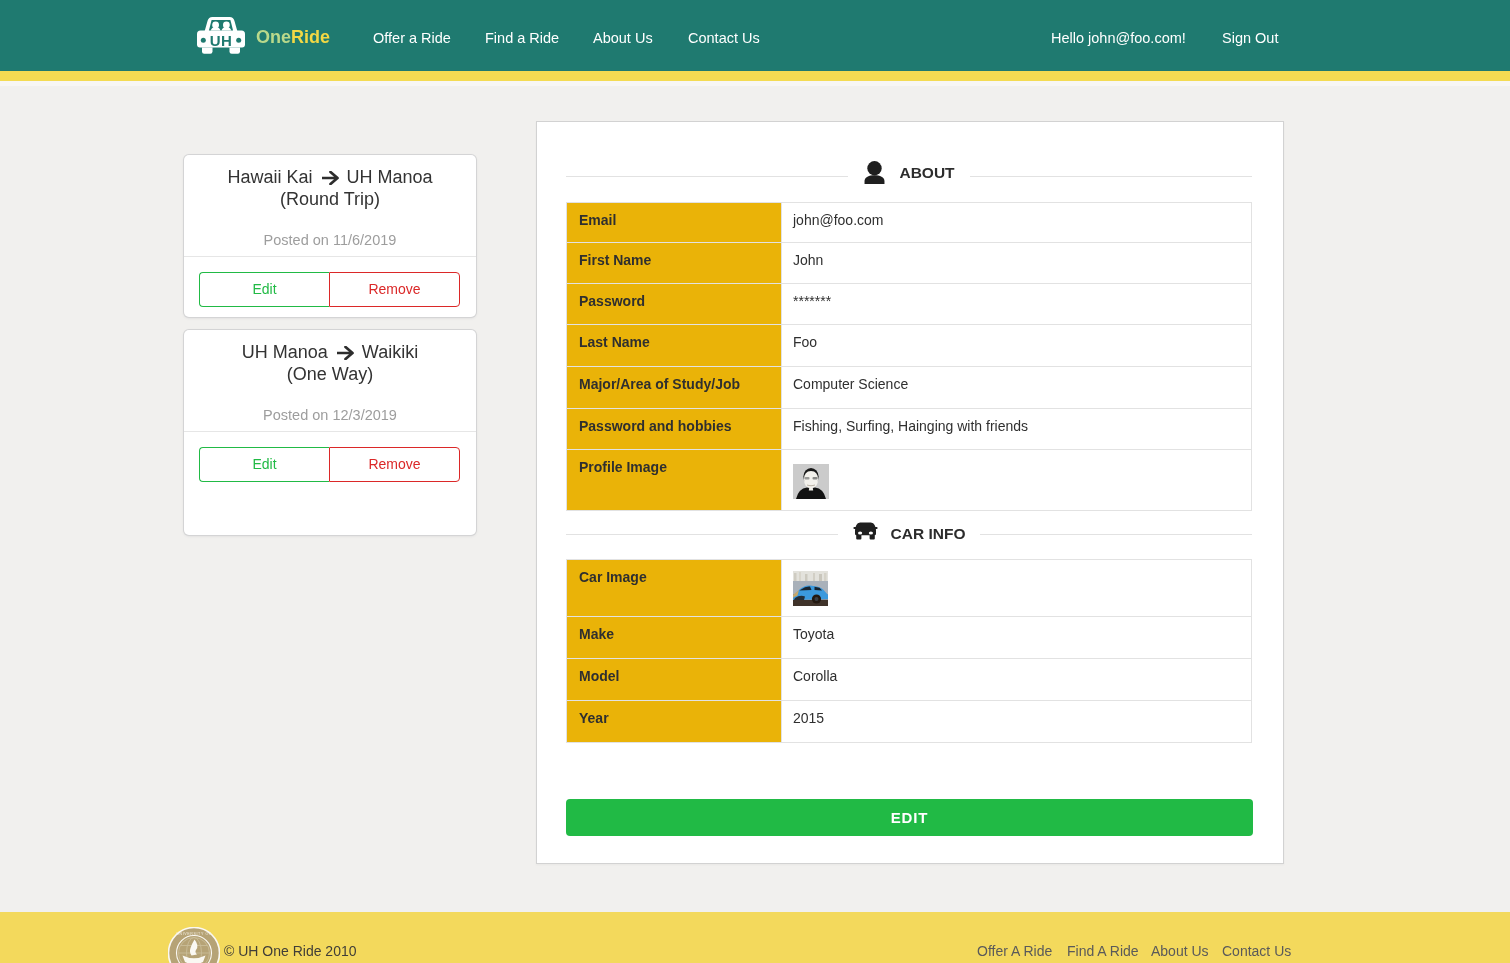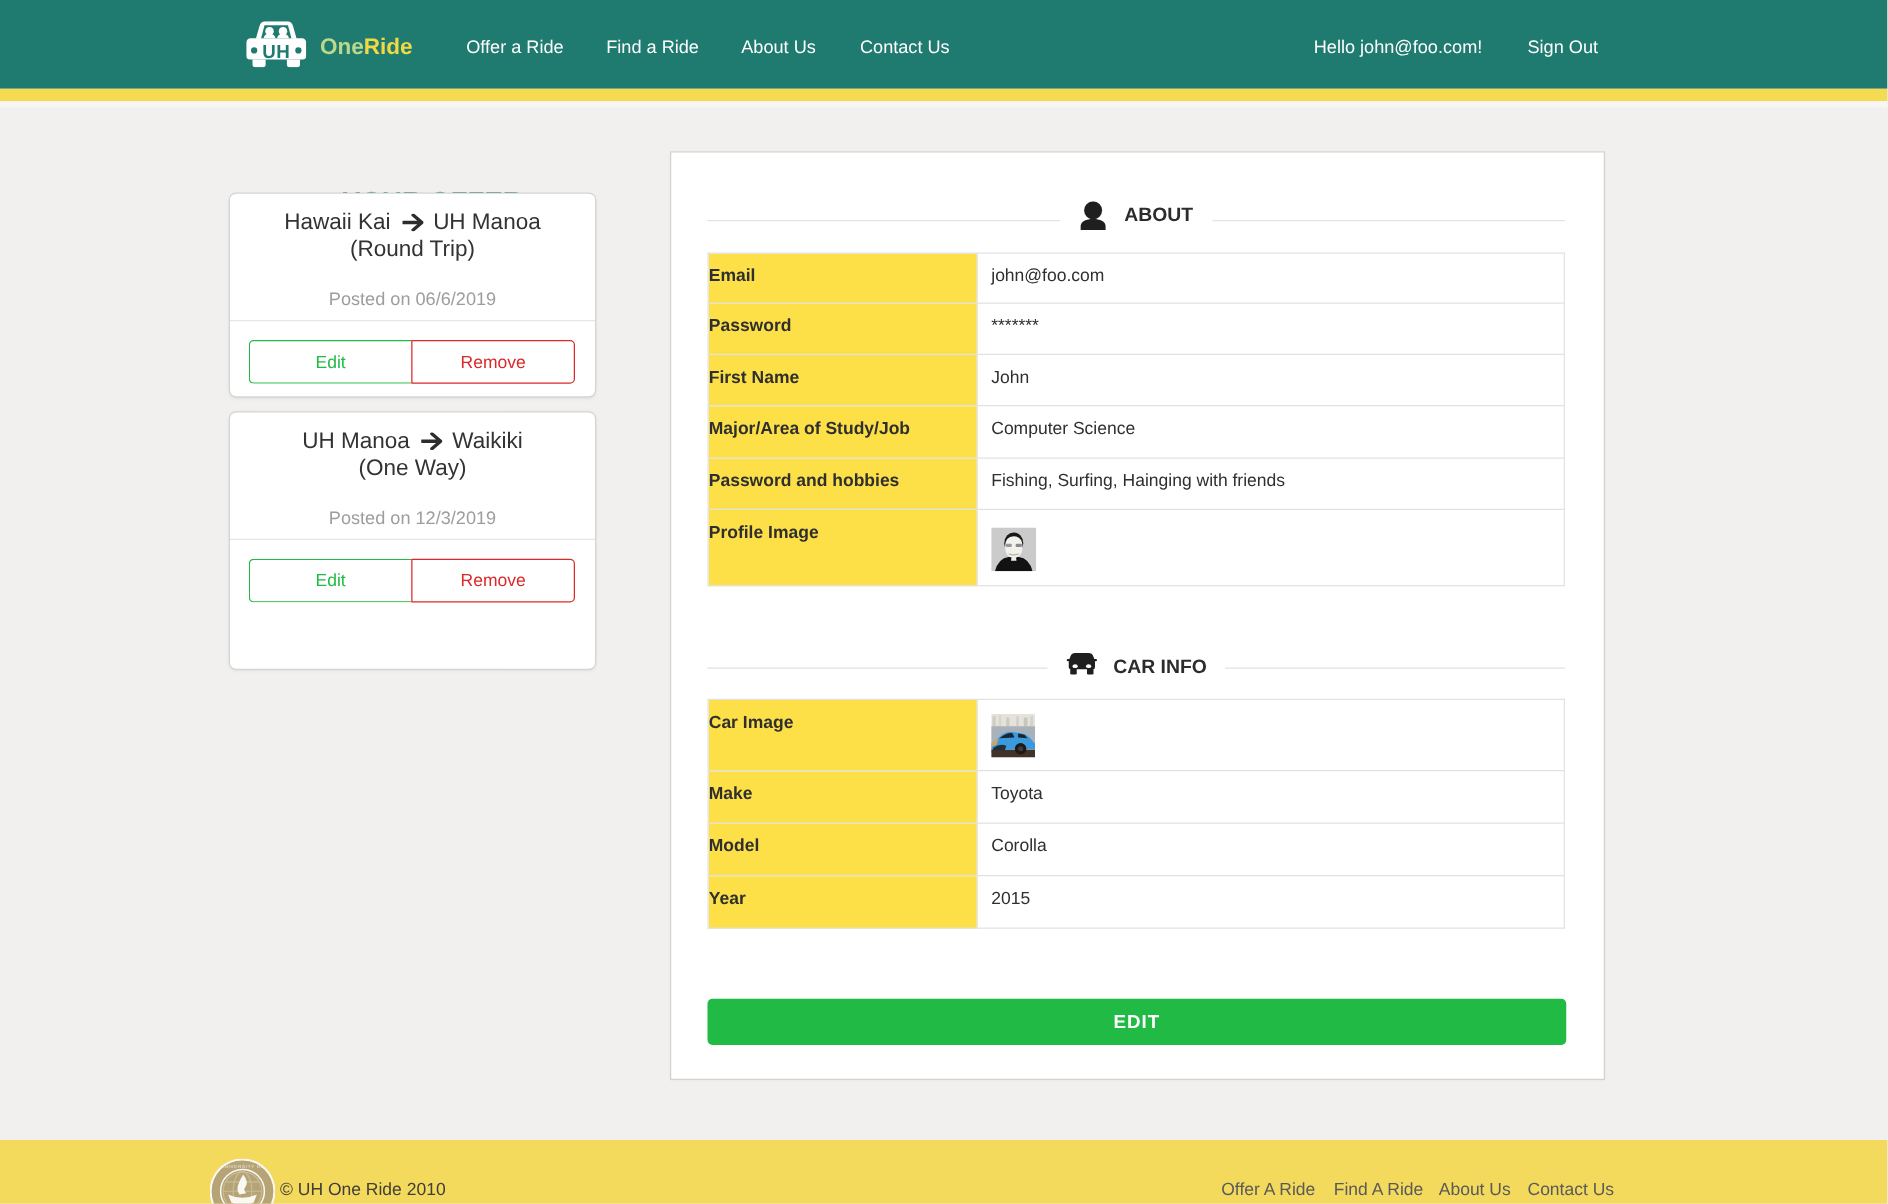--- a/index.html
+++ b/index.html
@@ -54,21 +54,21 @@
   .carhead .line { margin-top:2px; }
   .carhead .mid svg { margin-bottom:5px; }
   .divhead .mid svg { margin-right:13px; }
   .abouthead { top:161px; }
   .carhead { top:522px; }
 
   table.info { position:absolute; left:566px; width:686px; border-collapse:collapse; }
   .t1 { top:202px; }
   .t2 { top:559px; }
   table.info td { border:1px solid #e2e2e2; font-size:14px; vertical-align:top; padding-top:9px; color:#2f2f2f; line-height:16px; }
-  table.info td.lbl { width:215px; background:#fde047; font-weight:bold; }
+  table.info td.lbl { width:215px; background:#eab308; font-weight:bold; padding-left:12px; }
   table.info td.val { padding-left:11px; }
   .imgbox { display:block; }
 
   .editbtn { left:566px; top:799px; width:687px; height:37px; background:#21ba45;
     border-radius:4px; color:#fff; font-size:15px; font-weight:bold;
     text-align:center; line-height:37px; letter-spacing:0.8px; }
 
   
   .footer { left:0; top:912px; width:1510px; height:51px; background:#f3d95c; }
   .seal { left:168px; top:927px; }
@@ -111,21 +111,21 @@
   <div class="abs navlink nl4">Contact Us</div>
   <div class="abs hello">Hello john@foo.com!</div>
   <div class="abs signout">Sign Out</div>
 
   <div class="abs youroffer">YOUR OFFER</div>
 
   <div class="abs card card1">
     <div class="abs cardtitle">Hawaii Kai <svg width="17" height="14" viewBox="0 0 17 14" style="margin:0 8px 0 4px;vertical-align:-1.5px">
         <path d="M0.5,7 h14 M8.5,1 L15.5,7 L8.5,13" stroke="#2d2d2d" stroke-width="2.7" fill="none" stroke-linecap="round" stroke-linejoin="round"></path>
       </svg>UH Manoa<br>(Round Trip)</div>
-    <div class="abs posted">Posted on 06/6/2019</div>
+    <div class="abs posted">Posted on 11/6/2019</div>
     <div class="abs carddiv"></div>
     <div class="abs btnrow">
       <div class="btn btn-edit">Edit</div>
       <div class="btn btn-remove">Remove</div>
     </div>
   </div>
 
   <div class="abs card card2">
     <div class="abs cardtitle">UH Manoa <svg width="17" height="14" viewBox="0 0 17 14" style="margin:0 8px 0 4px;vertical-align:-1.5px">
         <path d="M0.5,7 h14 M8.5,1 L15.5,7 L8.5,13" stroke="#2d2d2d" stroke-width="2.7" fill="none" stroke-linecap="round" stroke-linejoin="round"></path>
@@ -154,26 +154,30 @@
     <div class="line"></div>
   </div>
 
   <table class="info t1">
     <tbody>
       <tr style="height:40px;">
         <td class="lbl">Email</td>
         <td class="val">john@foo.com</td>
       </tr>
     <tr style="height:41px;">
+        <td class="lbl">First Name</td>
+        <td class="val">John</td>
+      </tr>
+    <tr style="height:41px;">
         <td class="lbl">Password</td>
         <td class="val">*******</td>
       </tr>
-    <tr style="height:41px;">
-        <td class="lbl">First Name</td>
-        <td class="val">John</td>
+    <tr style="height:42px;">
+        <td class="lbl">Last Name</td>
+        <td class="val">Foo</td>
       </tr>
     <tr style="height:42px;">
         <td class="lbl">Major/Area of Study/Job</td>
         <td class="val">Computer Science</td>
       </tr>
     <tr style="height:41px;">
         <td class="lbl">Password and hobbies</td>
         <td class="val">Fishing, Surfing, Hainging with friends</td>
       </tr>
     <tr style="height:61px;">

